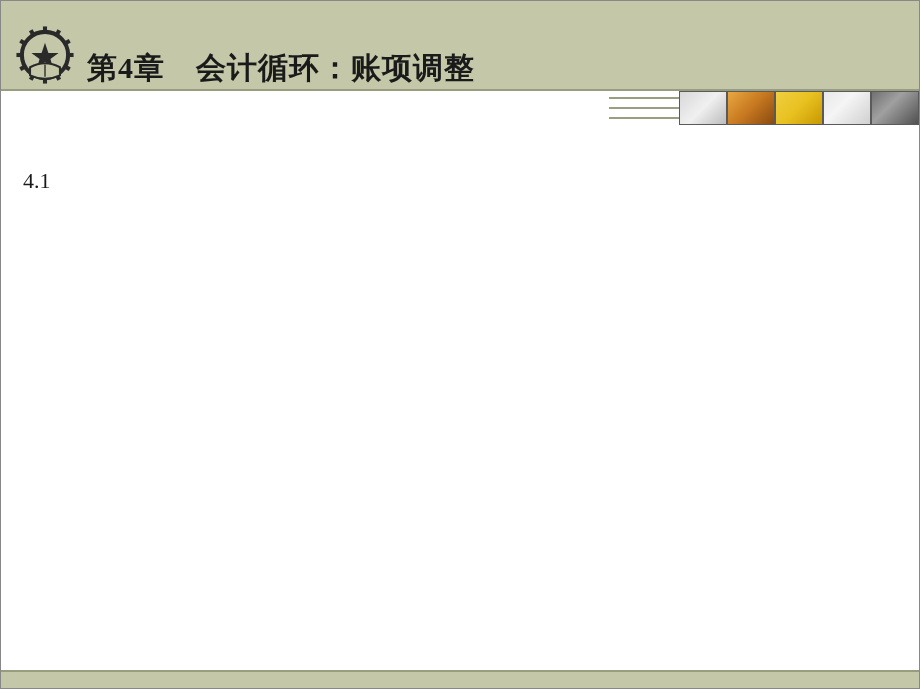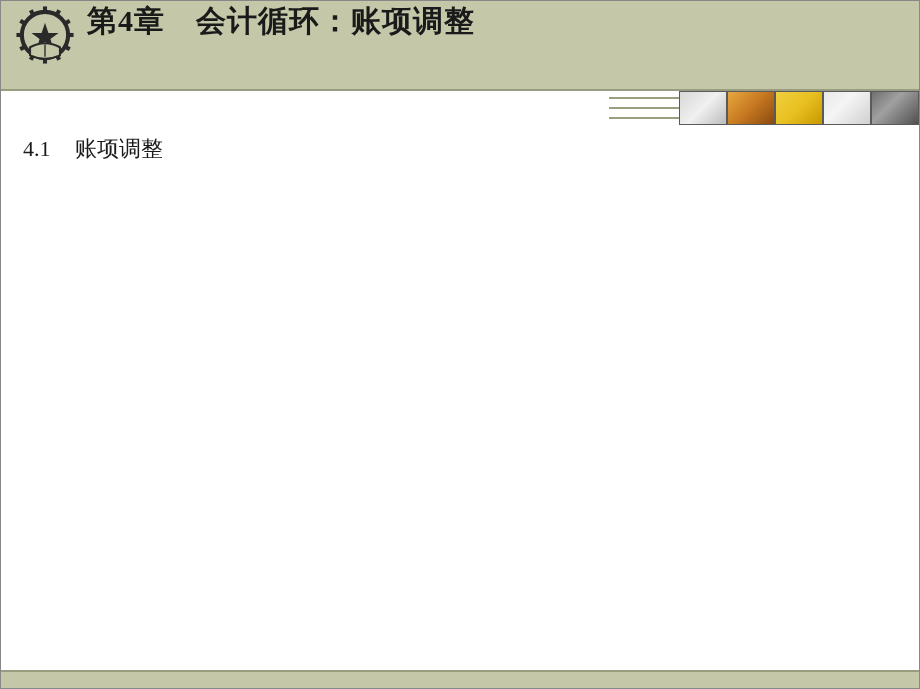--- a/index.html
+++ b/index.html
@@ -16,21 +16,21 @@
       position: relative;
       border: 1px solid #888;
     }
     
     .header {
       width: 100%;
       height: 90px;
       background: #c4c8a9;
       border-bottom: 2px solid #999d7f;
       display: flex;
-      align-items: flex-start;
+      align-items: flex-end;
       padding-left: 10px;
       position: relative;
     }
     
     .logo-badge {
       width: 68px;
       height: 68px;
       position: relative;
       margin-right: 8px;
       flex-shrink: 0;
@@ -87,21 +87,21 @@
       justify-content: space-around;
       width: 70px;
     }
     
     .thumb-lines-left div {
       height: 2px;
       background: #9a9e80;
     }
     
     .content-area {
-      padding: 40px 0 0 22px;
+      padding: 72px 0 0 22px;
     }
     
     .toc-item {
       font-size: 22px;
       color: #1a1a1a;
       line-height: 1.6;
       margin-bottom: 2px;
       display: flex;
     }
     
@@ -162,17 +162,16 @@
   <div class="thumb-frame thumb-1"></div>
   <div class="thumb-frame thumb-2"></div>
   <div class="thumb-frame thumb-3"></div>
   <div class="thumb-frame thumb-4"></div>
   <div class="thumb-frame thumb-5"></div>
 </div>
 
 <div class="content-area">
   <div class="toc-item">
     <span class="toc-number">4.1</span>
-    <span>账项调整</span>
   </div>
 </div>
 
 <div class="footer"></div>
 
 </body></html>

